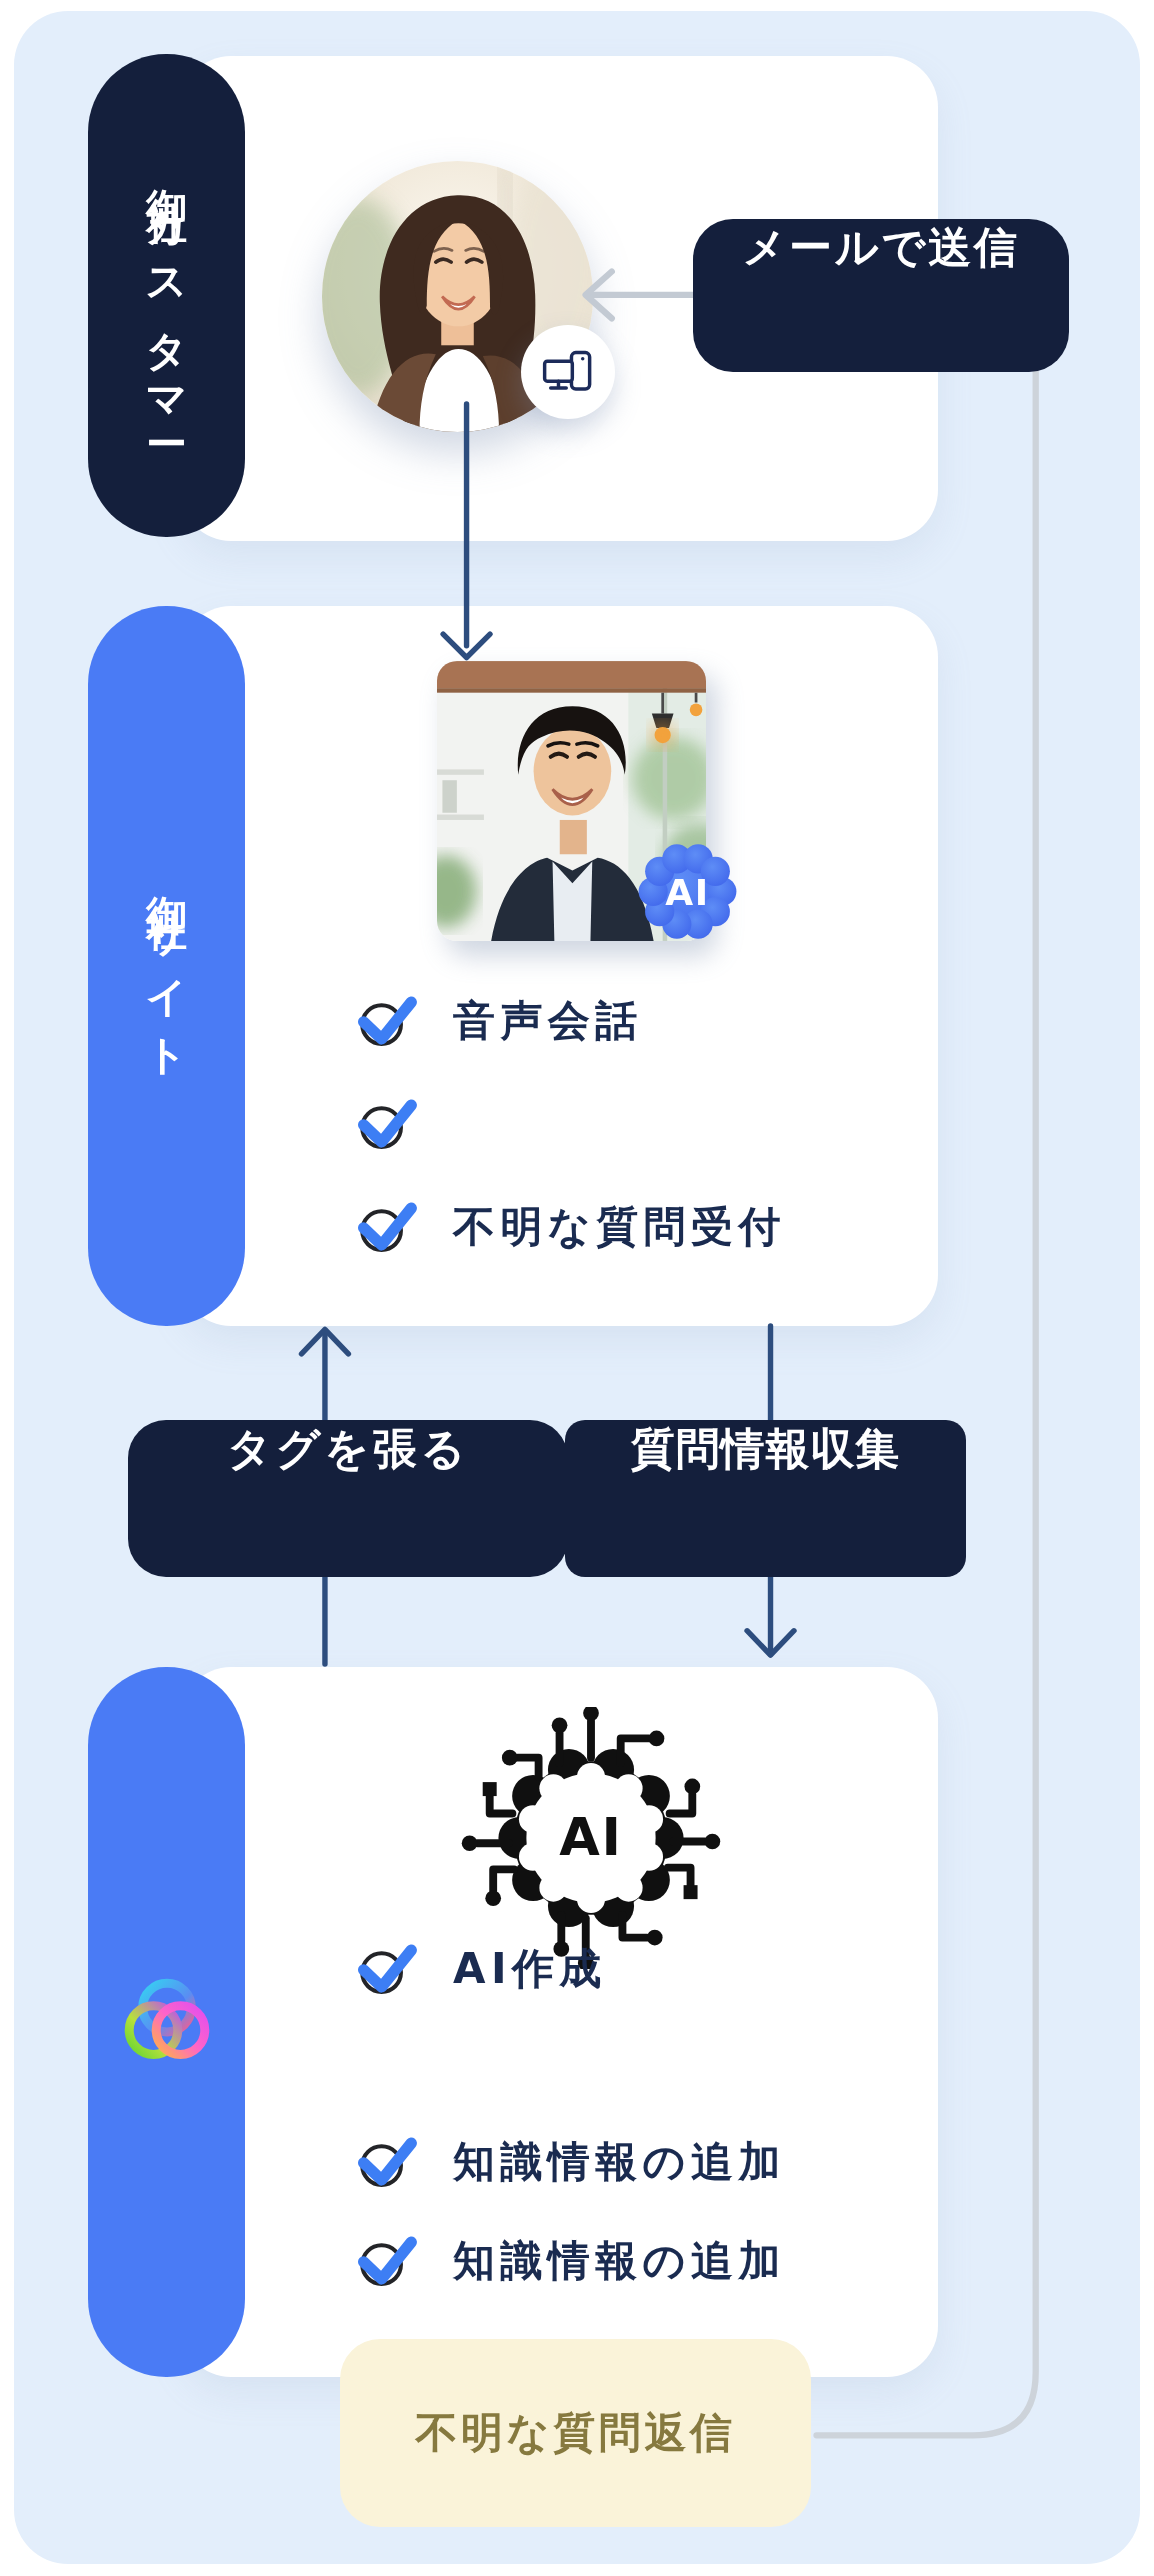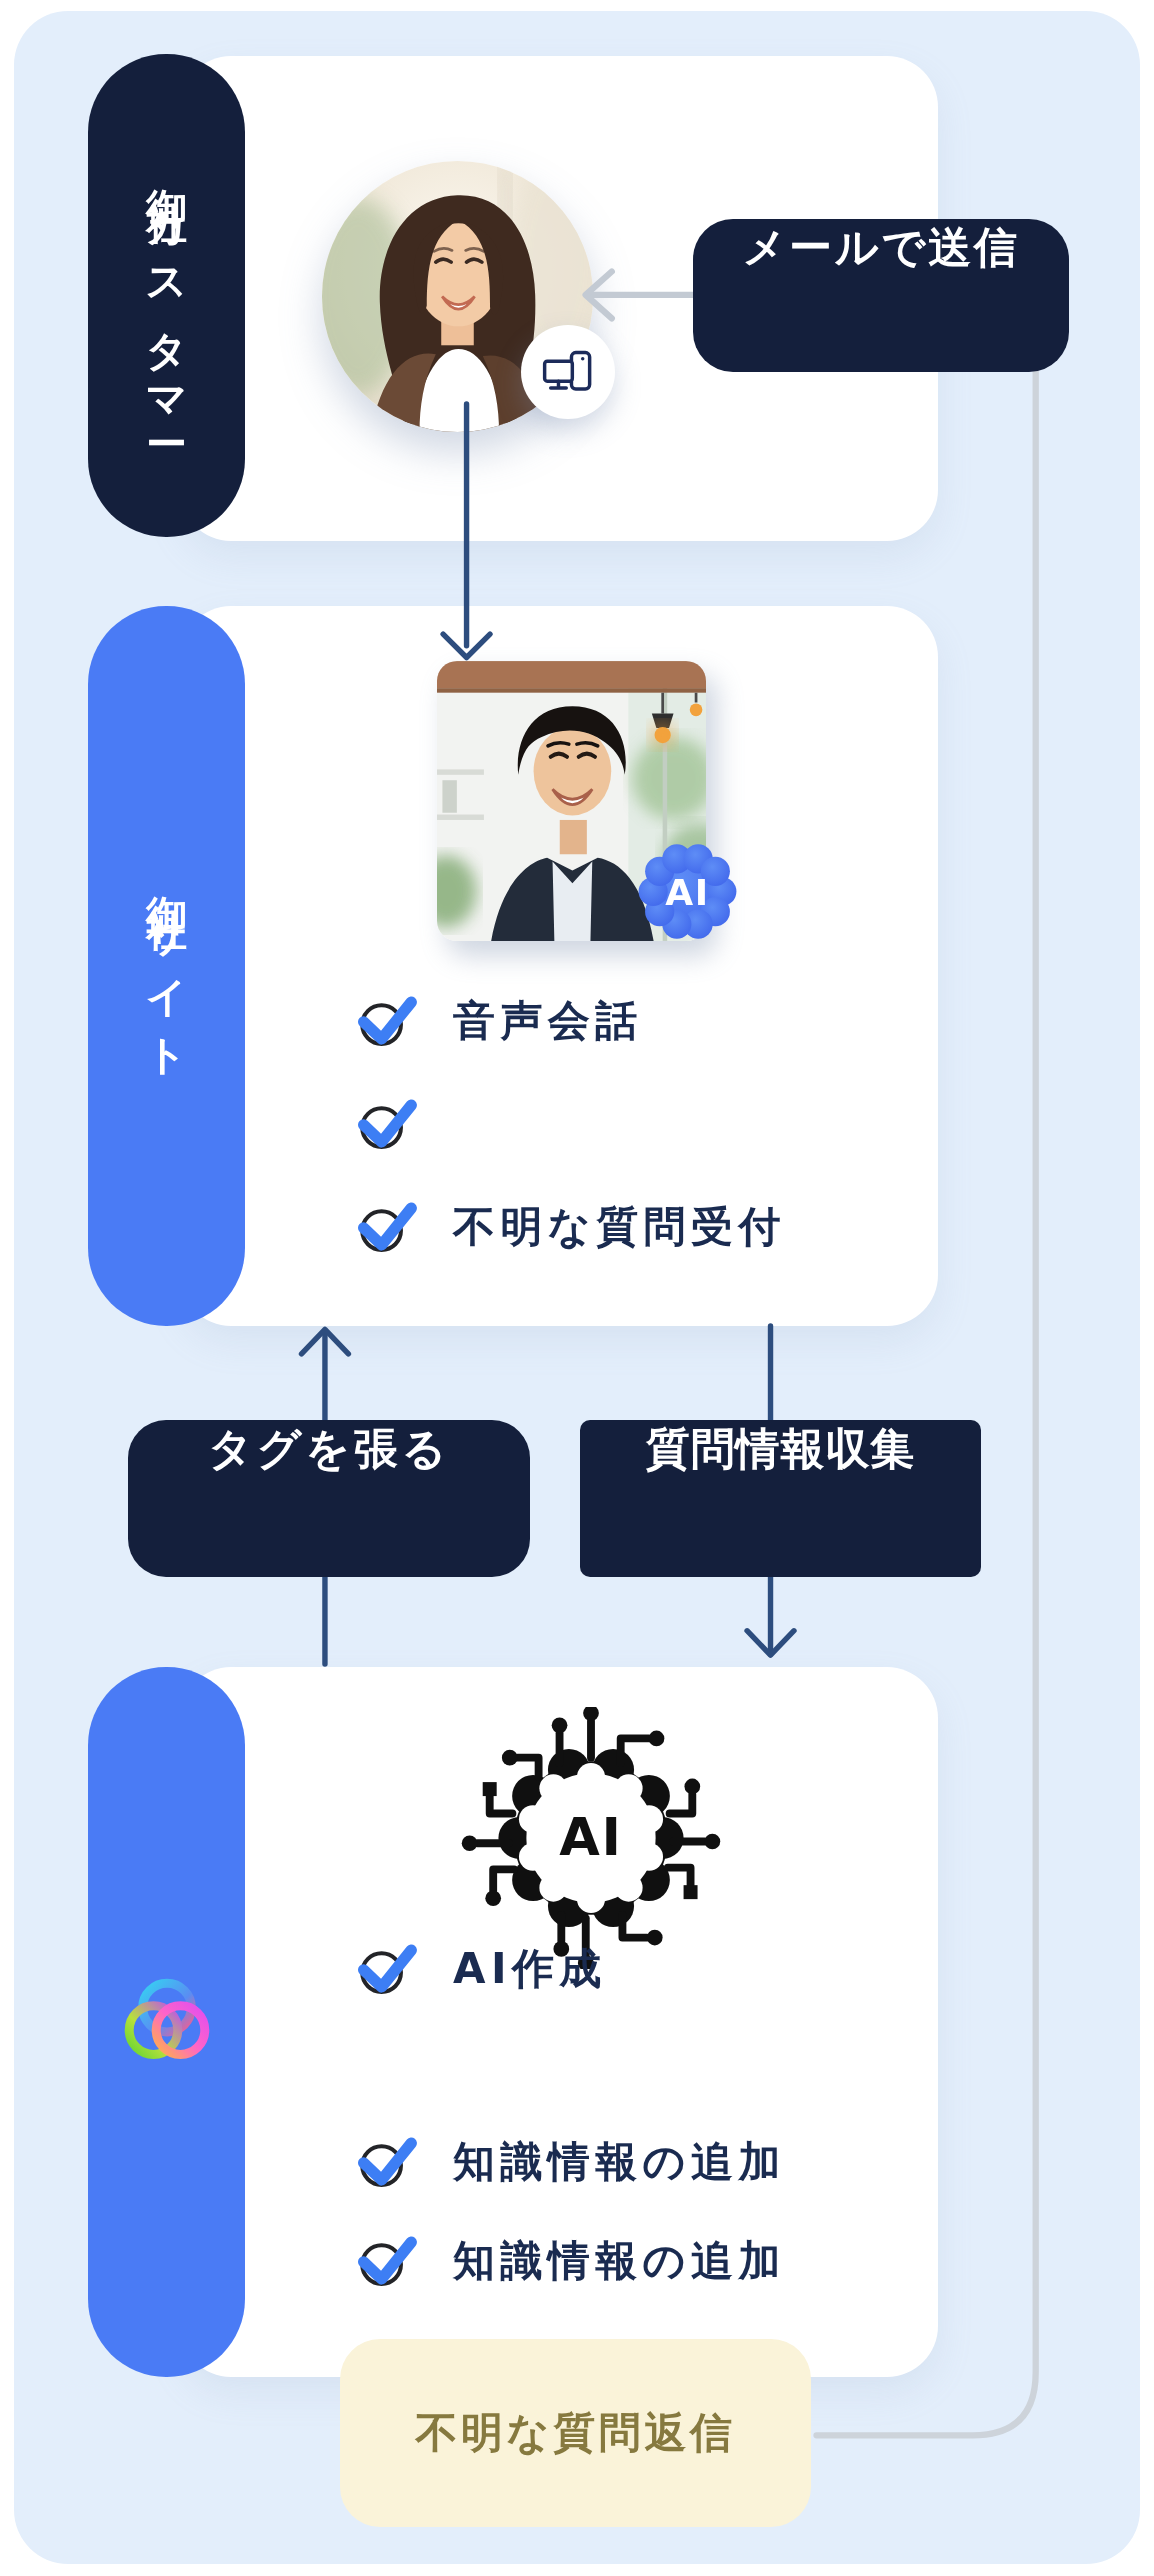--- a/index.html
+++ b/index.html
@@ -49,22 +49,22 @@
     box-shadow:0 12.6px 27px rgba(120,140,175,.30);
     display:flex;align-items:center;justify-content:center;
   }
 
   
   .navy-badge{
     background:var(--navy,#141f3c);color:#fff;font-weight:700;
     display:flex;align-items:flex-start;justify-content:center;
   }
   .mail-badge{left:693px;top:219px;width:376px;height:153px;border-radius:40px;font-size:43px;letter-spacing:2.7px;}
-  .tag-badge{left:128px;top:1420px;width:402px;height:157px;border-radius:38px;font-size:44px;letter-spacing:3.6px;}
-  .collect-badge{left:580px;top:1420px;width:401px;height:157px;border-radius:10px;font-size:44px;letter-spacing:0.9px;}
+  .tag-badge{left:128px;top:1420px;width:440px;height:157px;border-radius:38px;font-size:44px;letter-spacing:3.6px;}
+  .collect-badge{left:565px;top:1420px;width:401px;height:157px;border-radius:20px;font-size:44px;letter-spacing:0.9px;}
 
   
   .man-photo{
     left:437px;top:661px;width:269px;height:280px;border-radius:20px;overflow:hidden;
     box-shadow:10.8px 14.4px 27px rgba(110,130,165,.33);
   }
   .flower{left:636px;top:840px;width:103px;height:103px;}
 
   
   .check-row{height:63px;display:flex;align-items:center;}

